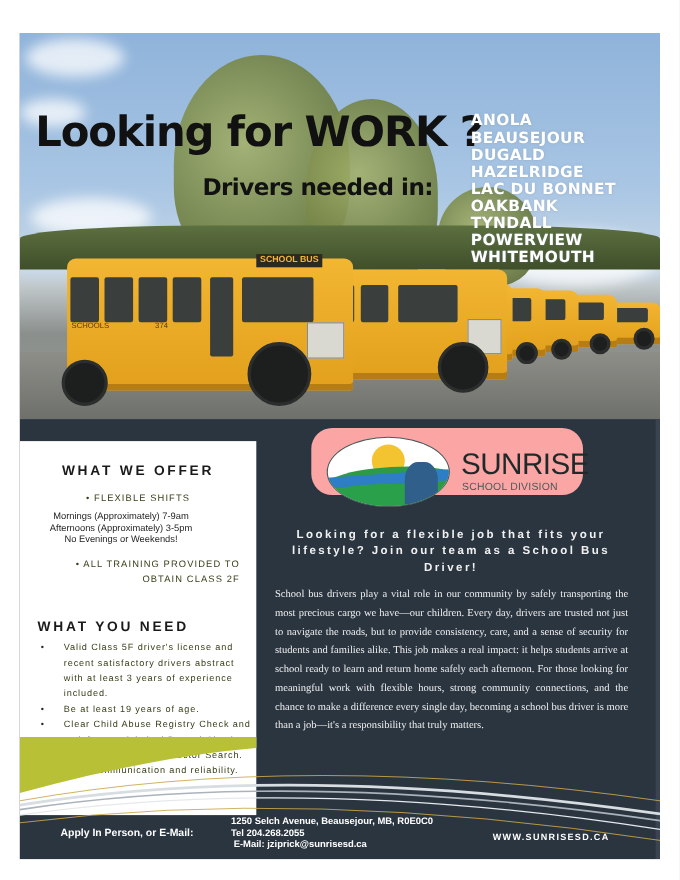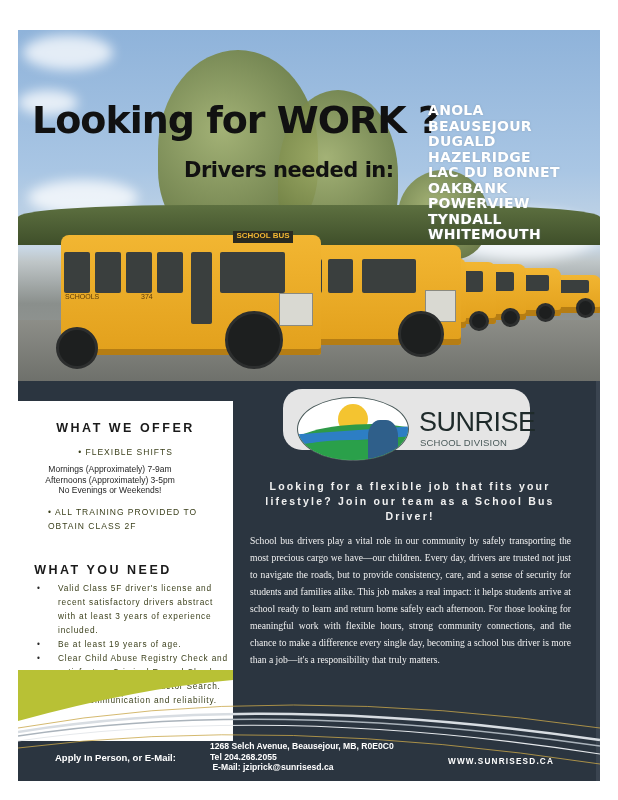--- a/index.html
+++ b/index.html
@@ -20,27 +20,27 @@
     .headline { position:absolute; left:14px; top:68px; font-family:"DejaVu Sans", sans-serif; font-weight:bold; font-size:38px; color:#111; letter-spacing:-1px; }
     .subhead { position:absolute; left:166px; top:128px; font-family:"DejaVu Sans", sans-serif; font-weight:bold; font-size:21px; color:#111; letter-spacing:-0.5px; }
     .towns { position:absolute; left:410px; top:73px; margin:0; padding:0; list-style:none; }
     .towns li { font-family:"DejaVu Sans", sans-serif; font-weight:bold; font-size:14px; line-height:15.5px; color:#ffffff; text-shadow:0 0 2px rgba(120,140,160,0.5); letter-spacing:0.3px; }
     
     .left { position:absolute; left:0; top:351px; width:215px; height:340px; background:#ffffff;margin-top:20px; }
     .sec-title { font-weight:bold; font-size:12.5px; letter-spacing:2.5px; color:#1a1a1a; text-align:center; }
     .offer-title { position:absolute; left:0; top:20px; width:215px; }
     .offer1 { position:absolute; left:0; top:46px; width:215px; text-align:center; font-size:8.5px; letter-spacing:1px; color:#3a3f1a; }
     .offer-detail { position:absolute; left:0; top:63px; width:184px; text-align:center; font-size:8.5px; line-height:10.5px; color:#1f1f1f; }
-    .offer2 { position:absolute; left:30px; top:104px; width:170px; font-size:8.5px; letter-spacing:1px; line-height:14px; color:#3a3f1a; text-align:left; }
+    .offer2 { position:absolute; left:30px; top:104px; width:170px; font-size:8.5px; letter-spacing:1px; line-height:14px; color:#3a3f1a; text-align:right; }
     .need-title { position:absolute; left:0; top:162px; width:170px; }
     .needs { position:absolute; left:10px; top:180px; width:200px; margin:0; padding:0; list-style:none; }
     .needs li { position:relative; padding-left:30px; font-size:8.3px; line-height:14px; letter-spacing:0.8px; color:#3a3f1a; }
     .needs li::before { content:"•"; position:absolute; left:9px; top:0; color:#2a2a2a; }
     
-    .logo-box { position:absolute; left:265px; top:359px; width:247px; height:61px; background:#e5e5e5;border-radius:19px; }
+    .logo-box { position:absolute; left:265px; top:359px; width:247px; height:61px; background:#fca5a5;border-radius:19px; }
     .logo-oval { position:absolute; left:14px; top:8px; width:110px; height:62px; border-radius:50%; border:1.5px solid #4a5a5a; overflow:hidden; background:#ffffff; }
     .sun { position:absolute; left:40px; top:6px; width:30px; height:30px; border-radius:50%; background:#f4c430; }
     .hill1 { position:absolute; left:-10px; top:26px; width:140px; height:40px; background:#2e9a48; border-radius:60% 40% 0 0; }
     .lake { position:absolute; left:-10px; top:32px; width:140px; height:10px; background:#2d7ec4; transform:rotate(-4deg); }
     .hill2 { position:absolute; left:-10px; top:42px; width:140px; height:30px; background:#2aa04a; border-radius:50% 60% 0 0; }
     .pines { position:absolute; left:70px; top:22px; width:30px; height:40px; background:#2f5f8a; border-radius:40% 40% 0 0; }
     .logo-word { position:absolute; left:136px; top:18px; font-size:27px; color:#1e2a2a; letter-spacing:-0.5px; }
     .logo-sub { position:absolute; left:137px; top:48px; font-size:9.5px; color:#4a5a5a; letter-spacing:0.2px; }
     .tagline { position:absolute; left:222px; top:449px; width:340px; text-align:center; color:#f0f0f0; font-weight:bold; font-size:10.5px; line-height:15px; letter-spacing:2.2px; }
     .body-text { position:absolute; left:232px; top:502px; width:321px; text-align:justify; color:#f0f0f0; font-size:9.6px; line-height:17px;font-family:Liberation Serif, serif; }
@@ -113,22 +113,22 @@
 
     <div class="headline">Looking for WORK ?</div>
     <div class="subhead">Drivers needed in:</div>
     <ul class="towns">
       <li>ANOLA</li>
       <li>BEAUSEJOUR</li>
       <li>DUGALD</li>
       <li>HAZELRIDGE</li>
       <li>LAC DU BONNET</li>
       <li>OAKBANK</li>
+      <li>TYNDALL</li>
       <li>POWERVIEW</li>
-      <li>TYNDALL</li>
       <li>WHITEMOUTH</li>
     </ul>
   </div>
 
   <div class="left">
     <div class="sec-title offer-title">WHAT WE OFFER</div>
     <div class="offer1">• <span>FLEXIBLE SHIFTS</span></div>
     <div class="offer-detail">
       <div>Mornings (Approximately) 7-9am</div>
       <div>Afternoons (Approximately) 3-5pm</div>
@@ -166,18 +166,18 @@
     <path d="M0,51 L0,0 L215,0 L215,10 Q120,18 0,51 Z" fill="#b8c135"></path>
     <path d="M0,58 Q260,12 582,58" stroke="#c9a74a" stroke-width="0.8" fill="none"></path>
     <path d="M0,62 Q250,22 582,70" stroke="#d8dde2" stroke-width="2.5" fill="none"></path>
     <path d="M0,66 Q250,28 582,76" stroke="#aab3bb" stroke-width="1.5" fill="none"></path>
     <path d="M0,71 Q260,34 582,84" stroke="#e6e9ec" stroke-width="1.2" fill="none"></path>
     <path d="M0,78 Q260,45 582,94" stroke="#c9a74a" stroke-width="0.8" fill="none"></path>
   </svg>
 
   <div class="foot-label">Apply In Person, or E-Mail:</div>
   <div class="foot-address">
-    <div>1268 Selch Avenue, Beausejour, MB, R0E0C0</div>
+    <div>1250 Selch Avenue, Beausejour, MB, R0E0C0</div>
     <div>Tel  204.268.2055</div>
     <div style="white-space:pre;"> E-Mail: jziprick@sunrisesd.ca</div>
   </div>
   <div class="foot-web">WWW.SUNRISESD.CA</div>
 </div>
 
 </body></html>

